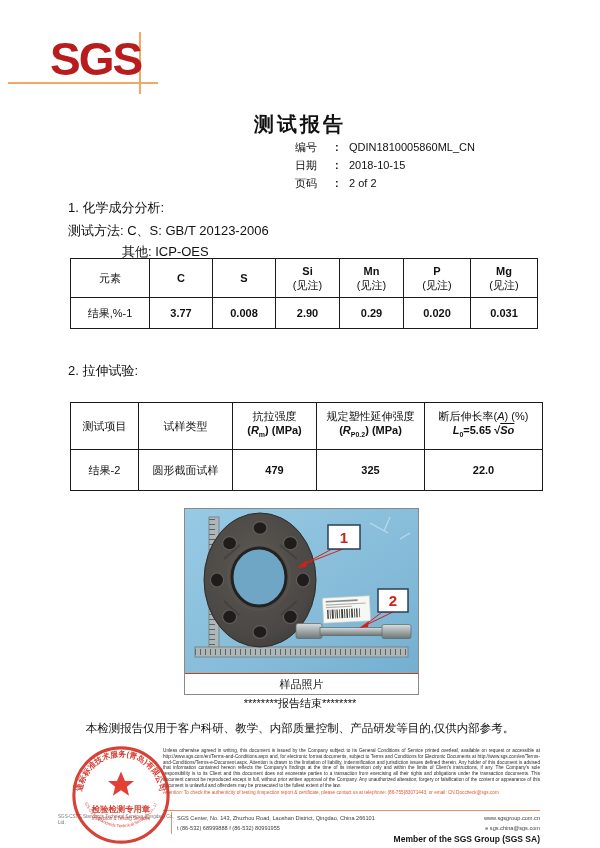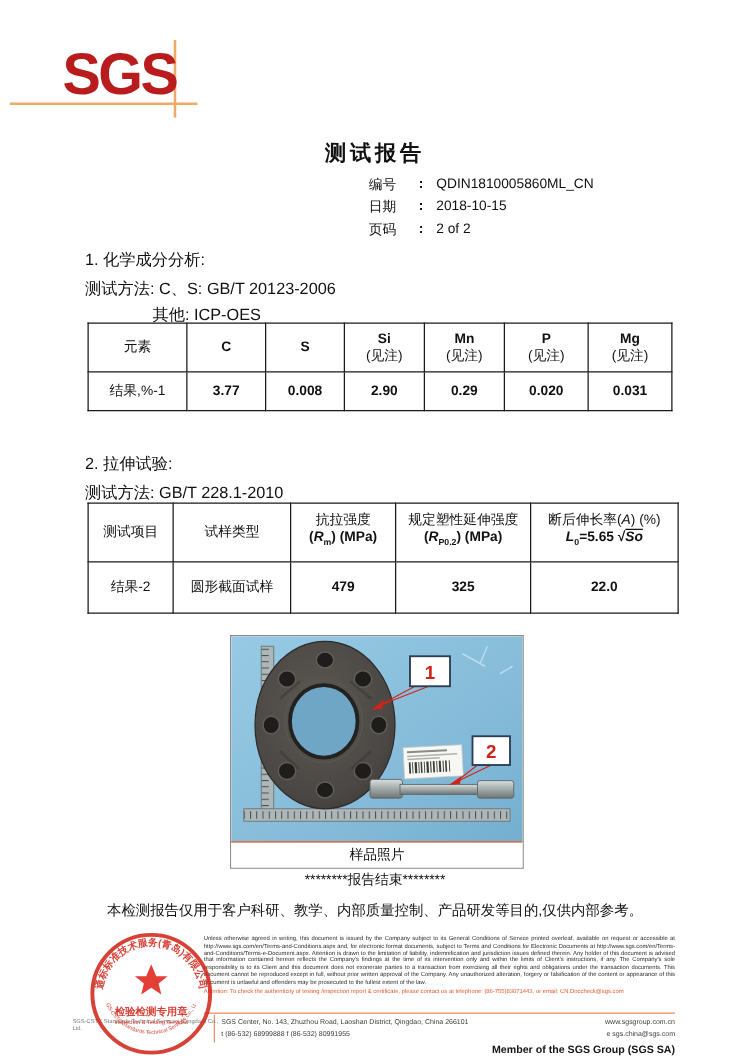--- a/index.html
+++ b/index.html
@@ -8,21 +8,21 @@
     margin:0 auto;overflow:hidden;
     font-family:"Liberation Sans","DejaVu Sans",sans-serif;color:#111;
   }
   
   .logo-text{position:absolute;left:50px;top:36px;font-size:46px;line-height:46px;
     font-weight:bold;letter-spacing:-2px;color:#b91c1c;transform:scaleY(1.02);}
   .logo-hline{position:absolute;left:8px;top:82px;width:150px;height:2px;background:#f0a964;}
   .logo-vline{position:absolute;left:139px;top:32px;width:2px;height:62px;background:#f0a964;}
   
   .report-title{position:absolute;left:0;right:0;top:111px;text-align:center;
-    font-size:17px;font-weight:bold;letter-spacing:3px;}
+    font-size:20px;font-weight:bold;letter-spacing:3px;}
   .meta{position:absolute;left:295px;top:138px;font-size:11px;}
   .meta-row{display:flex;height:18px;align-items:center;}
   .meta-label{width:40px;}
   .meta-colon{width:14px;font-weight:bold;}
   .meta-value{font-weight:normal;}
   
   .sec{position:absolute;font-size:13px;}
   
   table{border-collapse:collapse;table-layout:fixed;}
   td{border:1px solid #1a1a1a;text-align:center;vertical-align:middle;
@@ -127,21 +127,20 @@
       <td class="latin">2.90</td>
       <td class="latin">0.29</td>
       <td class="latin">0.020</td>
       <td class="latin">0.031</td>
     </tr>
   </tbody>
     </table>
 
 
   <div class="sec" style="left:68px;top:362px;">2. 拉伸试验:</div>
-  <div class="sec" style="left:68px;top:385px;">测试方法: GB/T 228.1-2010</div>
 
   <table class="t2">
     <tbody>
         <tr class="hrow">
       <td style="width:67px;">测试项目</td>
       <td style="width:93px;">试样类型</td>
       <td style="width:83px;">
         <span class="cell-line">抗拉强度</span>
         <span class="cell-line latin"><span>(</span><i>R</i><sub>m</sub><span>) (MPa)</span></span>
       </td>

